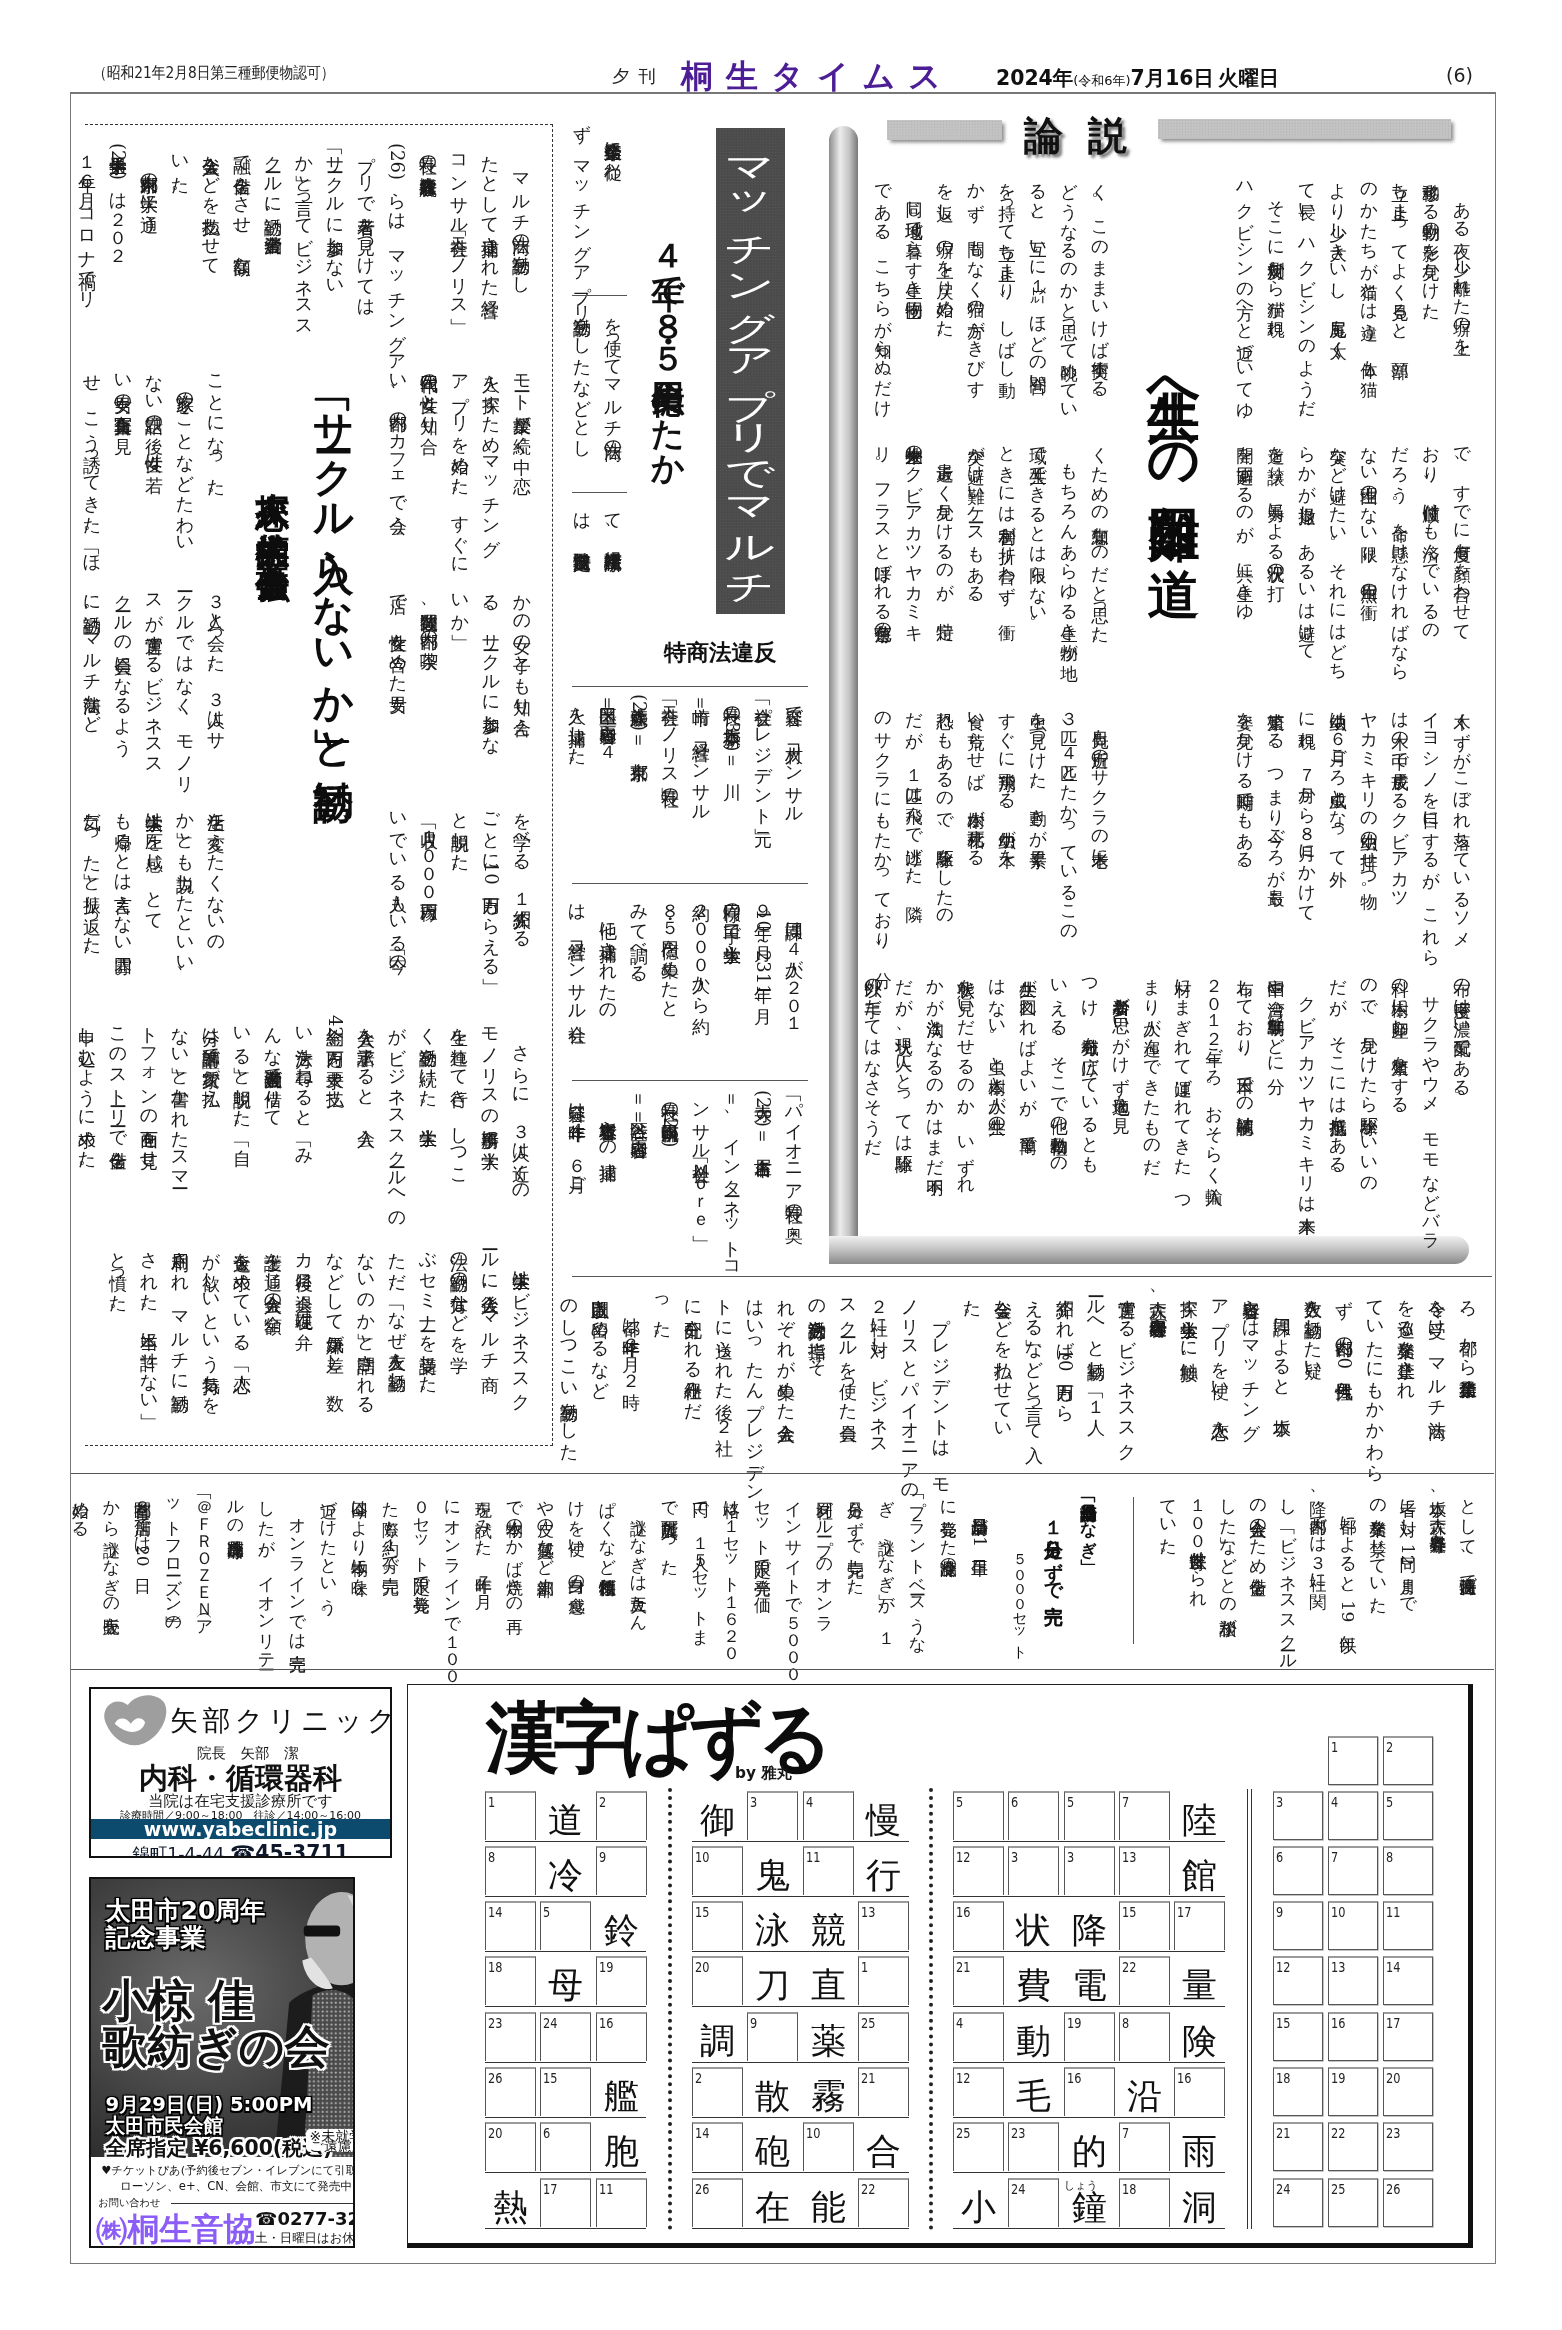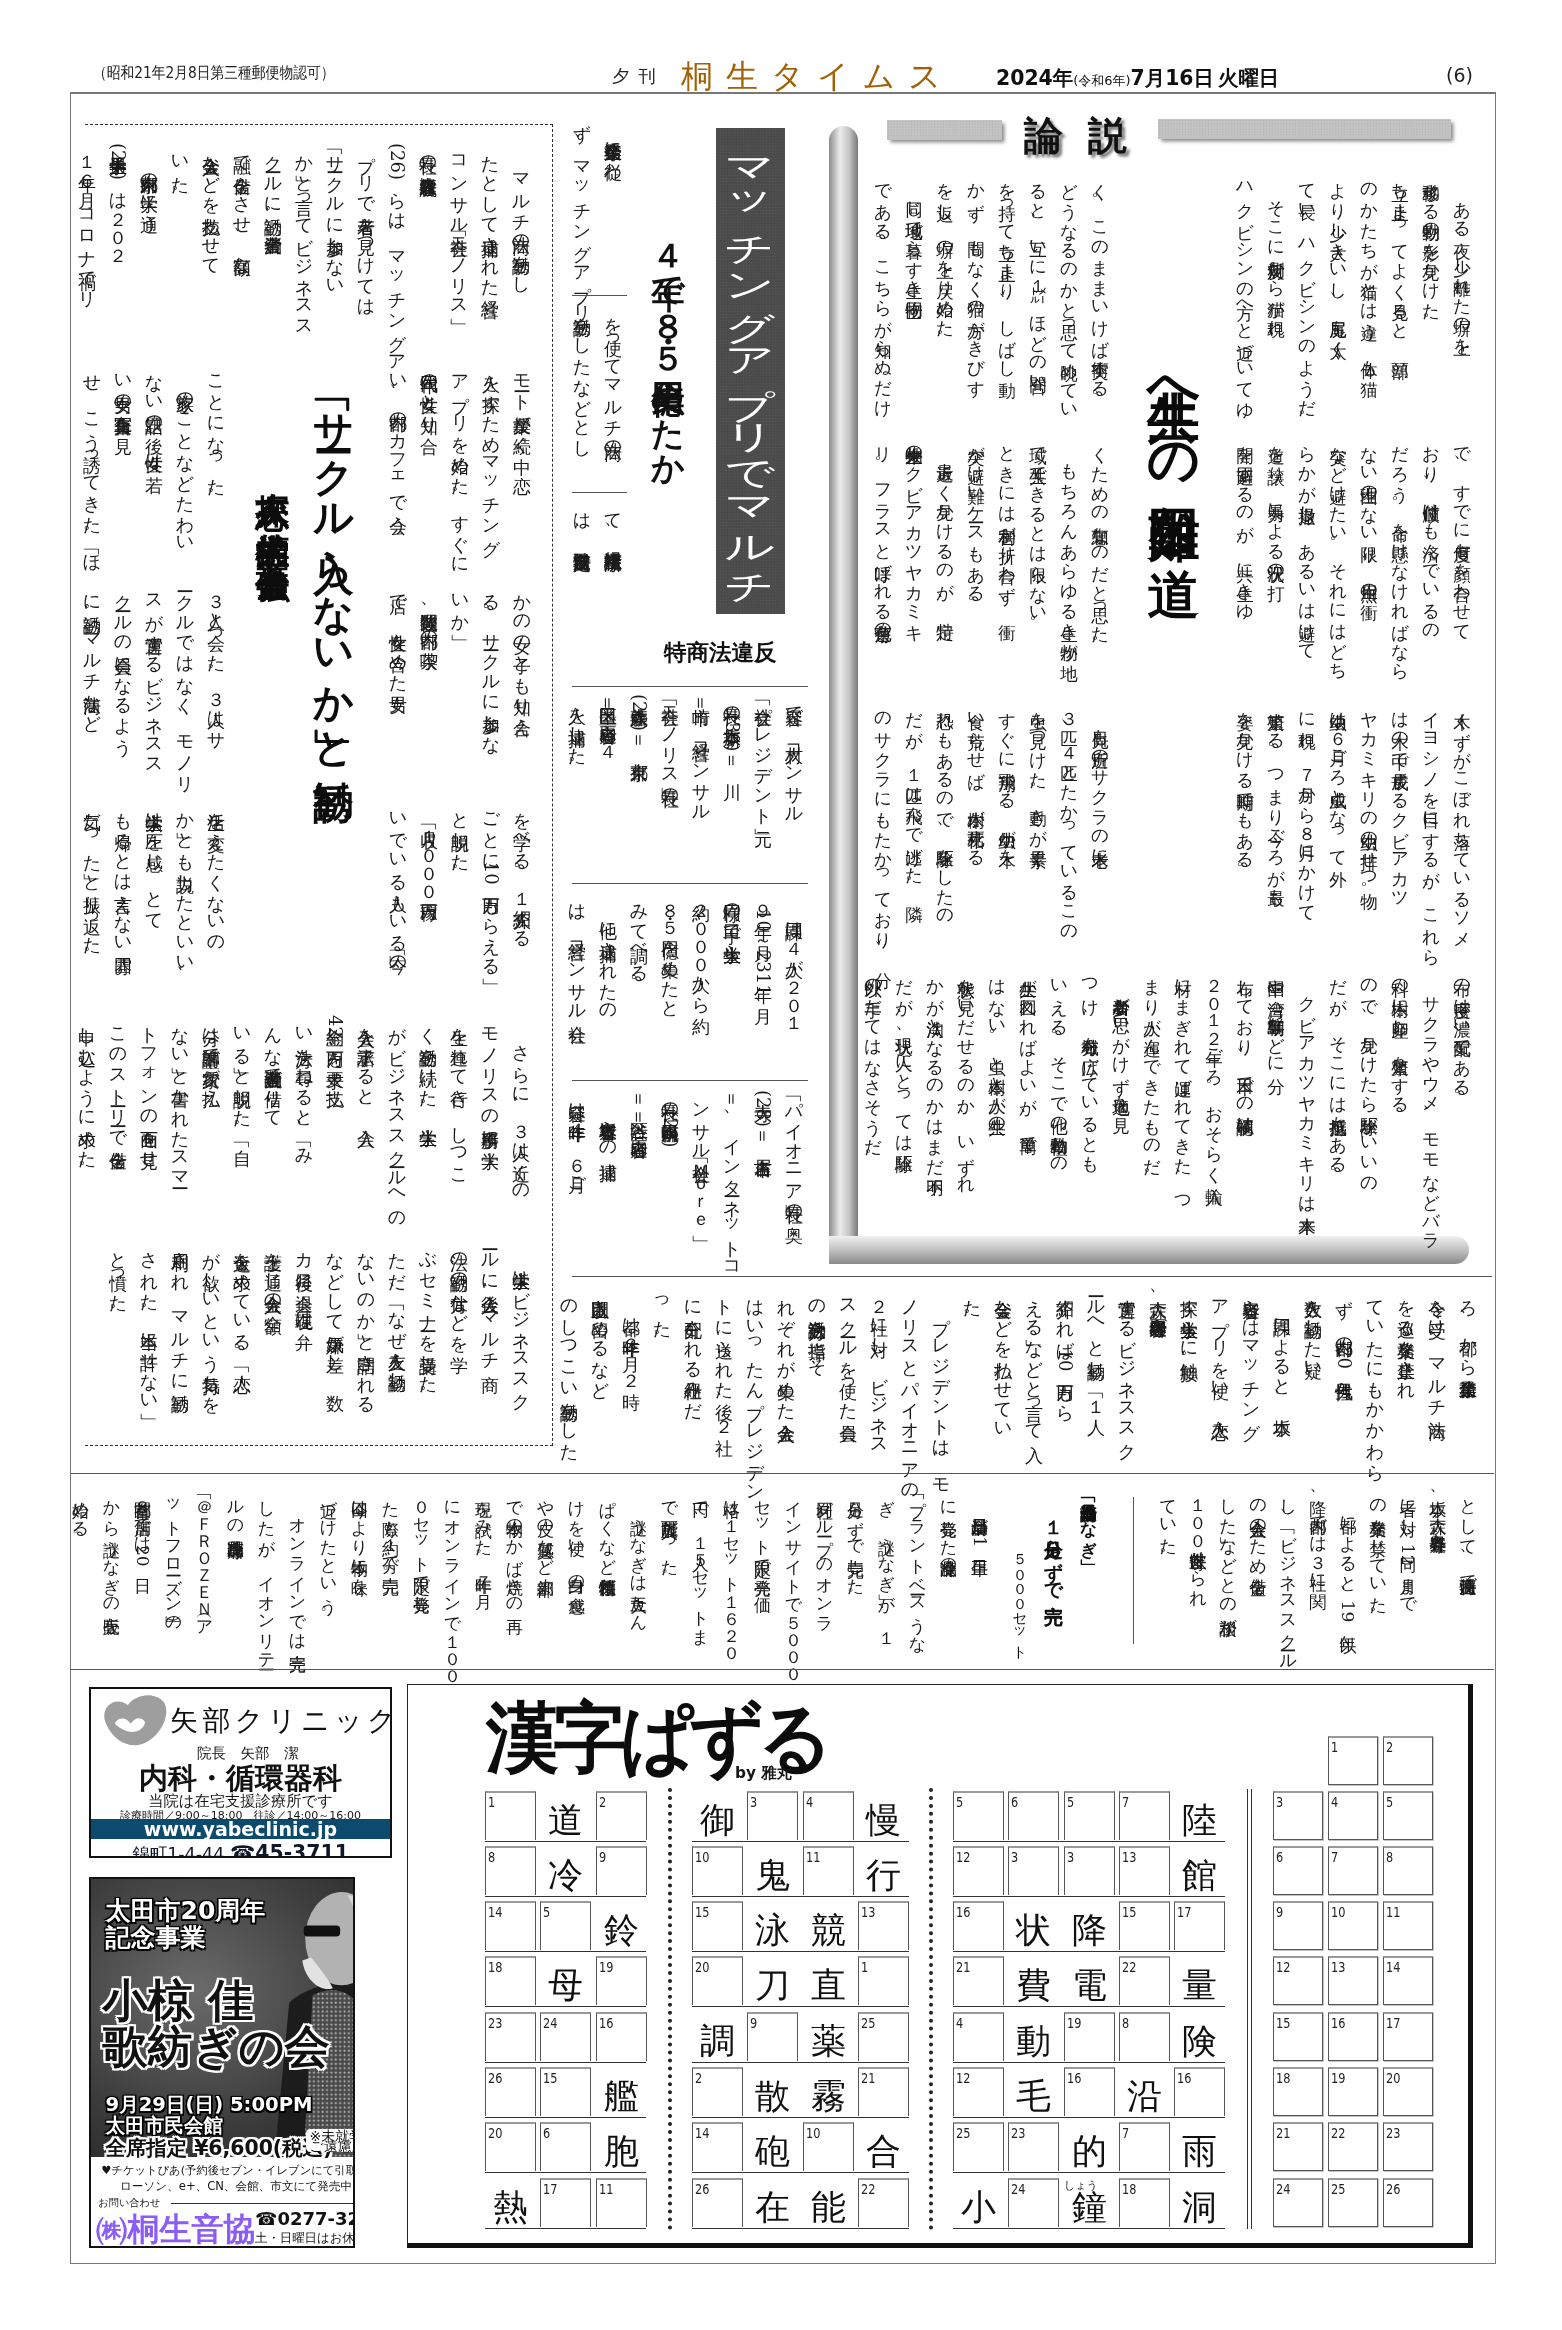--- a/index.html
+++ b/index.html
@@ -33,21 +33,21 @@
 .outw{color:#fff;text-shadow:-1.5px -1.5px 0 #000,1.5px -1.5px 0 #000,-1.5px 1.5px 0 #000,1.5px 1.5px 0 #000,0 0 2.9px #000}
 .outb{color:#111;text-shadow:-2.2px -2.2px 0 #fff,2.2px -2.2px 0 #fff,-2.2px 2.2px 0 #fff,2.2px 2.2px 0 #fff,0 2.2px 0 #fff,0 -2.2px 0 #fff,2.2px 0 0 #fff,-2.2px 0 0 #fff}
 </style>
 </head>
 <body>
 
 <div id="page">
 
   <div class="hdr" style="left:93px;top:63px;font-size:16px;transform:scaleX(0.86);transform-origin:left top">（昭和21年2月8日第三種郵便物認可）</div>
   <div class="hdr" style="left:612px;top:64px;font-size:17.5px;letter-spacing:8.7px">夕刊</div>
-  <div class="hdr" style="left:681px;top:55px;font-size:32px;font-weight:normal;letter-spacing:13px;color:#a16207">桐生タイムス</div>
+  <div class="hdr" style="left:681px;top:55px;font-size:32px;font-weight:bold;letter-spacing:13px;color:#4c1d95">桐生タイムス</div>
   <div class="hdr" style="left:996px;top:64px;font-weight:bold;color:#111">
     <span style="font-size:20.4px">2024年</span><span style="font-size:13px;font-weight:normal">(令和6年)</span><span style="font-size:20.4px">7月16日</span>
     <span style="font-size:20.4px">火曜日</span>
   </div>
   <div class="hdr" style="left:1446px;top:64px;font-size:19px">(6)</div>
 
   <div class="abs" style="left:70px;top:92px;width:1426px;height:2172px;border:1.5px solid #777;border-top:2.9px solid #777"></div>
 
   <div class="abs" style="left:85px;top:124px;width:468px;height:1322px;border:1.5px dashed #333;border-left:none"></div>
 

